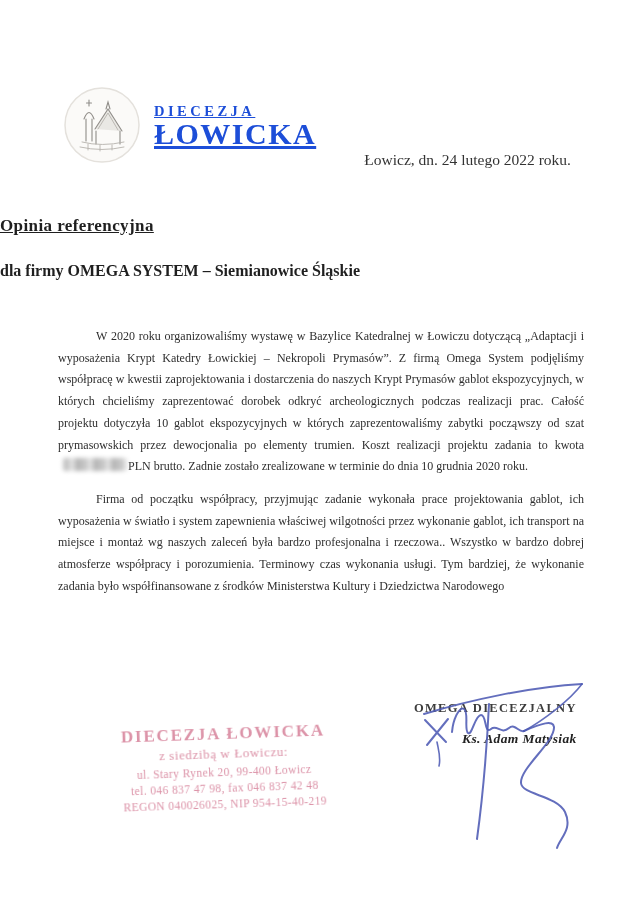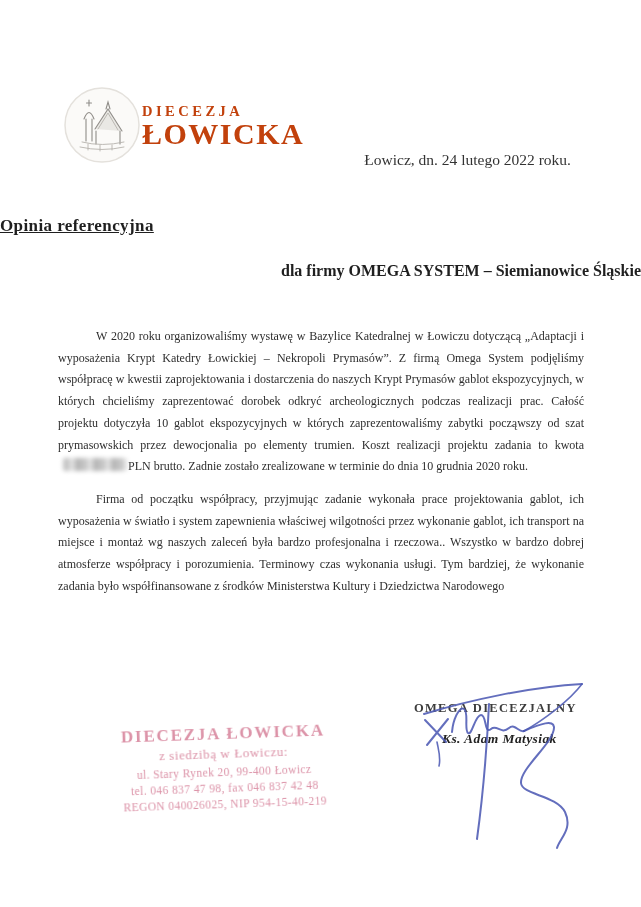--- a/index.html
+++ b/index.html
@@ -3,49 +3,49 @@
 <meta charset="utf-8">
 <style>
   html,body{margin:0;padding:0;background:#ffffff;}
   .page{
     position:relative;width:641px;height:907px;background:#fff;
     font-family:"Liberation Serif", serif;color:#2b2b2b;overflow:hidden;
   }
   
   .letterhead{position:absolute;top:84px;left:62px;display:flex;align-items:center;}
   .emblem{width:80px;height:82px;flex:0 0 auto;}
-  .org-name{color:#c2410c;}
+  .org-name{margin-left:12px;color:#1d4ed8;text-decoration:underline;}
   .org-line1{font-size:14.5px;font-weight:bold;letter-spacing:3.5px;line-height:18px;}
   .org-line2{font-size:30px;font-weight:bold;letter-spacing:1.5px;line-height:28px;text-align:center;}
   
   .date-line{position:absolute;top:151px;right:70px;font-size:15.5px;color:#333;}
   
   .title{position:absolute;top:216px;left:0;width:100%;margin:0;text-align:left;
     font-size:17px;font-weight:bold;text-decoration:underline;letter-spacing:.4px;color:#1f1f1f;}
-  .subtitle{position:absolute;top:262px;left:0;width:100%;margin:0;text-align:right;
+  .subtitle{position:absolute;top:262px;left:0;width:100%;margin:0;text-align:left;
     font-size:16px;font-weight:bold;color:#1f1f1f;}
   
   .body-text{position:absolute;top:326px;left:58px;width:526px;
     font-size:12px;line-height:21.7px;text-align:justify;color:#2e2e2e;}
   .para{margin:0 0 11px 0;text-indent:38px;}
   .redacted{display:inline-block;width:64px;height:13px;border-radius:2px;
     background:repeating-linear-gradient(90deg,#c4c4c4 0 6px,#dedede 6px 12px,#b8b8b8 12px 18px);
     filter:blur(2.2px);vertical-align:-1px;margin:0 1px 0 5px;}
   
   .closing{position:absolute;top:671px;left:295px;font-size:15.5px;color:#333;}
   
   .red-stamp{position:absolute;top:724px;left:96px;width:256px;text-align:center;
     color:#dc93a8;transform:rotate(-2deg);filter:blur(.45px);}
   .rs1{font-size:17px;font-weight:bold;letter-spacing:1.8px;}
   .rs2{font-size:13px;margin-top:2px;letter-spacing:.6px;}
   .rs3,.rs4,.rs5{font-size:11.5px;margin-top:4px;letter-spacing:.4px;}
   
   .sig-stamp{position:absolute;top:701px;left:414px;color:#222;}
   .sig-title{font-size:12.5px;font-weight:bold;letter-spacing:1.3px;opacity:.88;}
-  .sig-name{font-size:13.5px;font-weight:bold;font-style:italic;margin:15px 0 0 28px;letter-spacing:.4px;}
+  .sig-name{font-size:13.5px;font-weight:bold;font-style:italic;margin:15px 0 0 28px;letter-spacing:.4px;text-align:right;}
   
   .signature-svg{position:absolute;left:0;top:0;width:641px;height:907px;pointer-events:none;}
   .ink{fill:none;stroke:#4d5ab4;stroke-width:2;stroke-linecap:round;stroke-linejoin:round;opacity:.88;}
   .ink-thin{stroke-width:1.6;}
   
   .sk{fill:none;stroke:#908d89;stroke-width:1.1;stroke-linecap:round;}
   .sk-light{stroke:#b5b2ad;stroke-width:.9;}
 </style>
 </head>
 <body>

